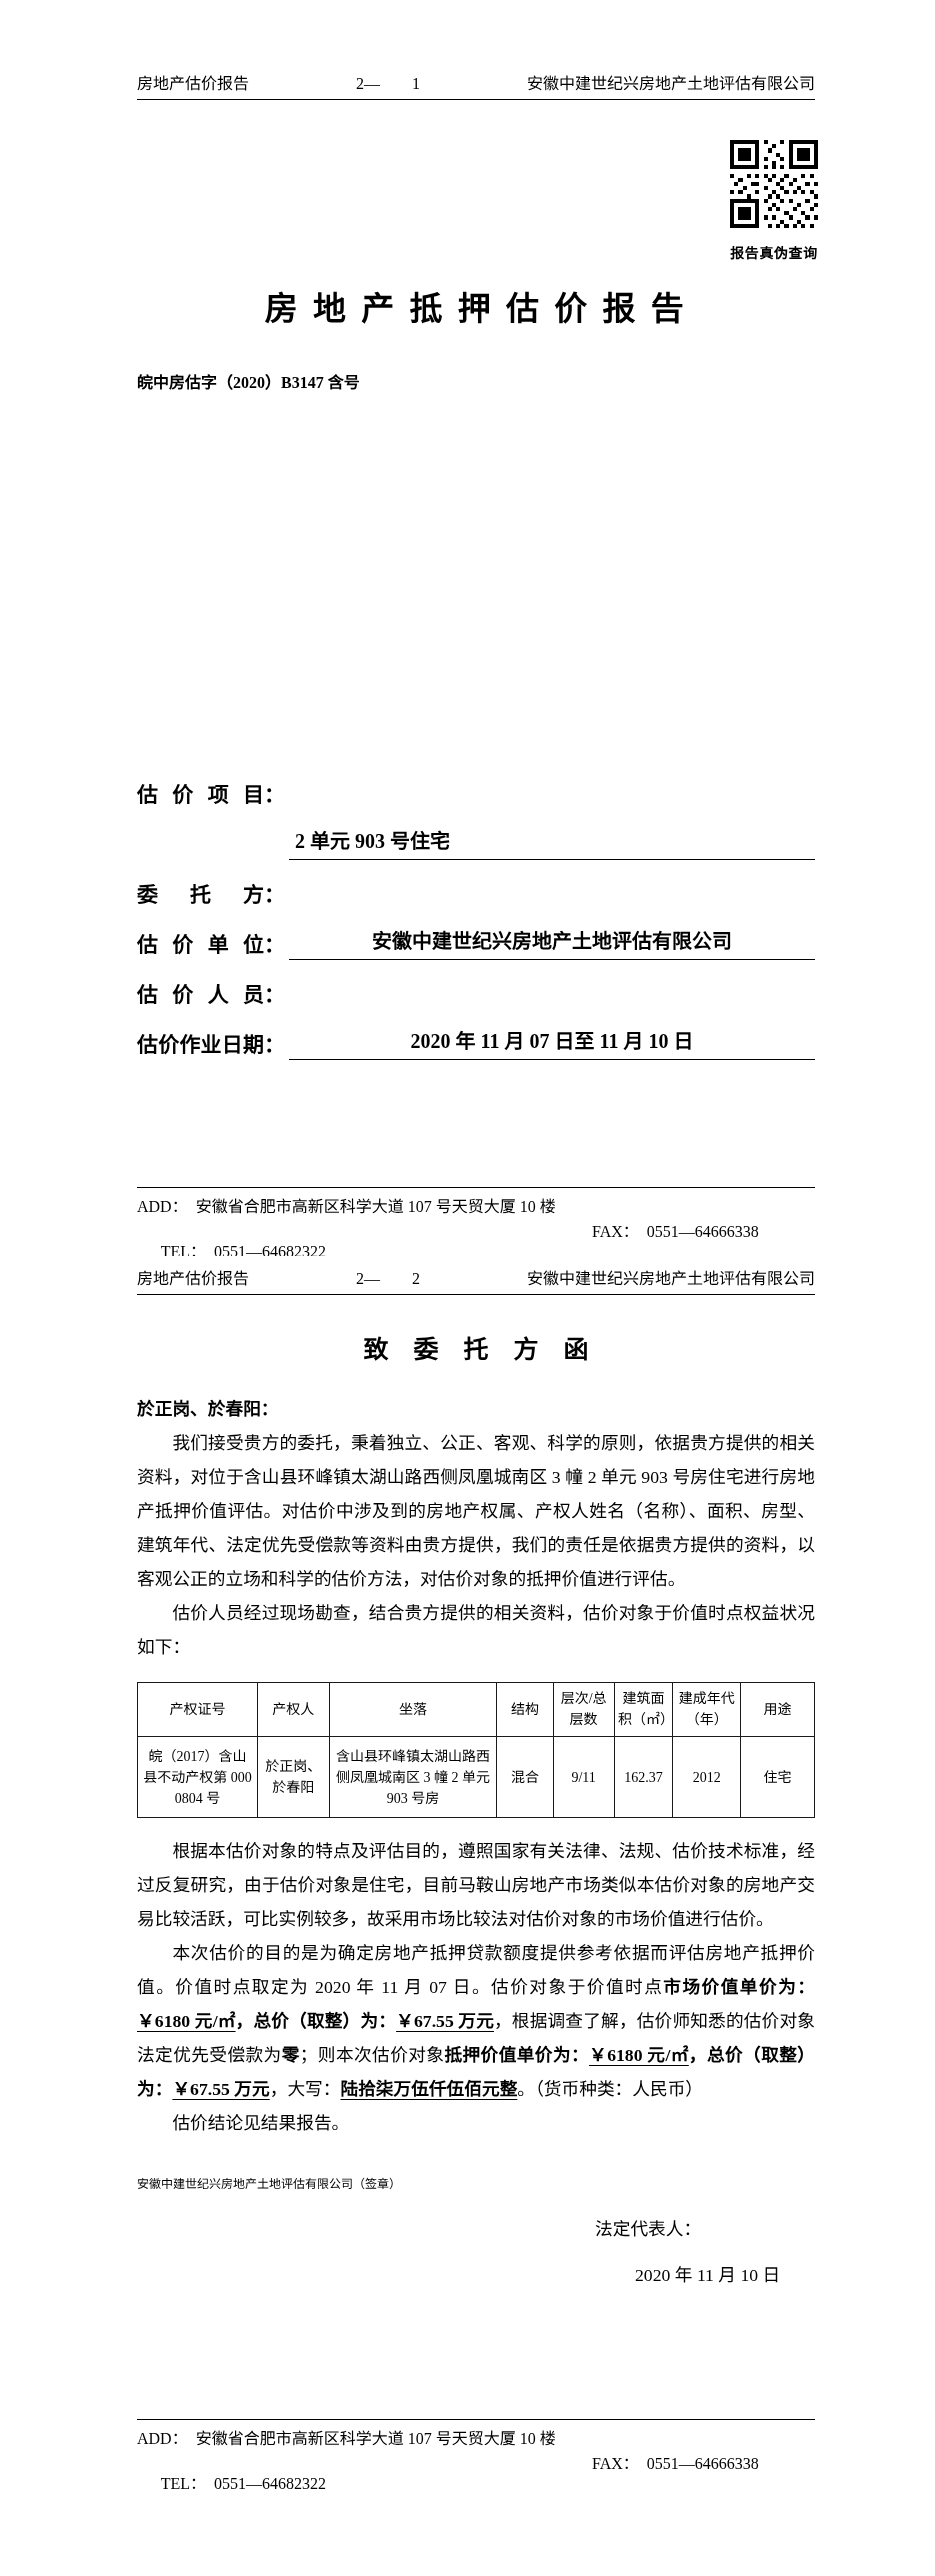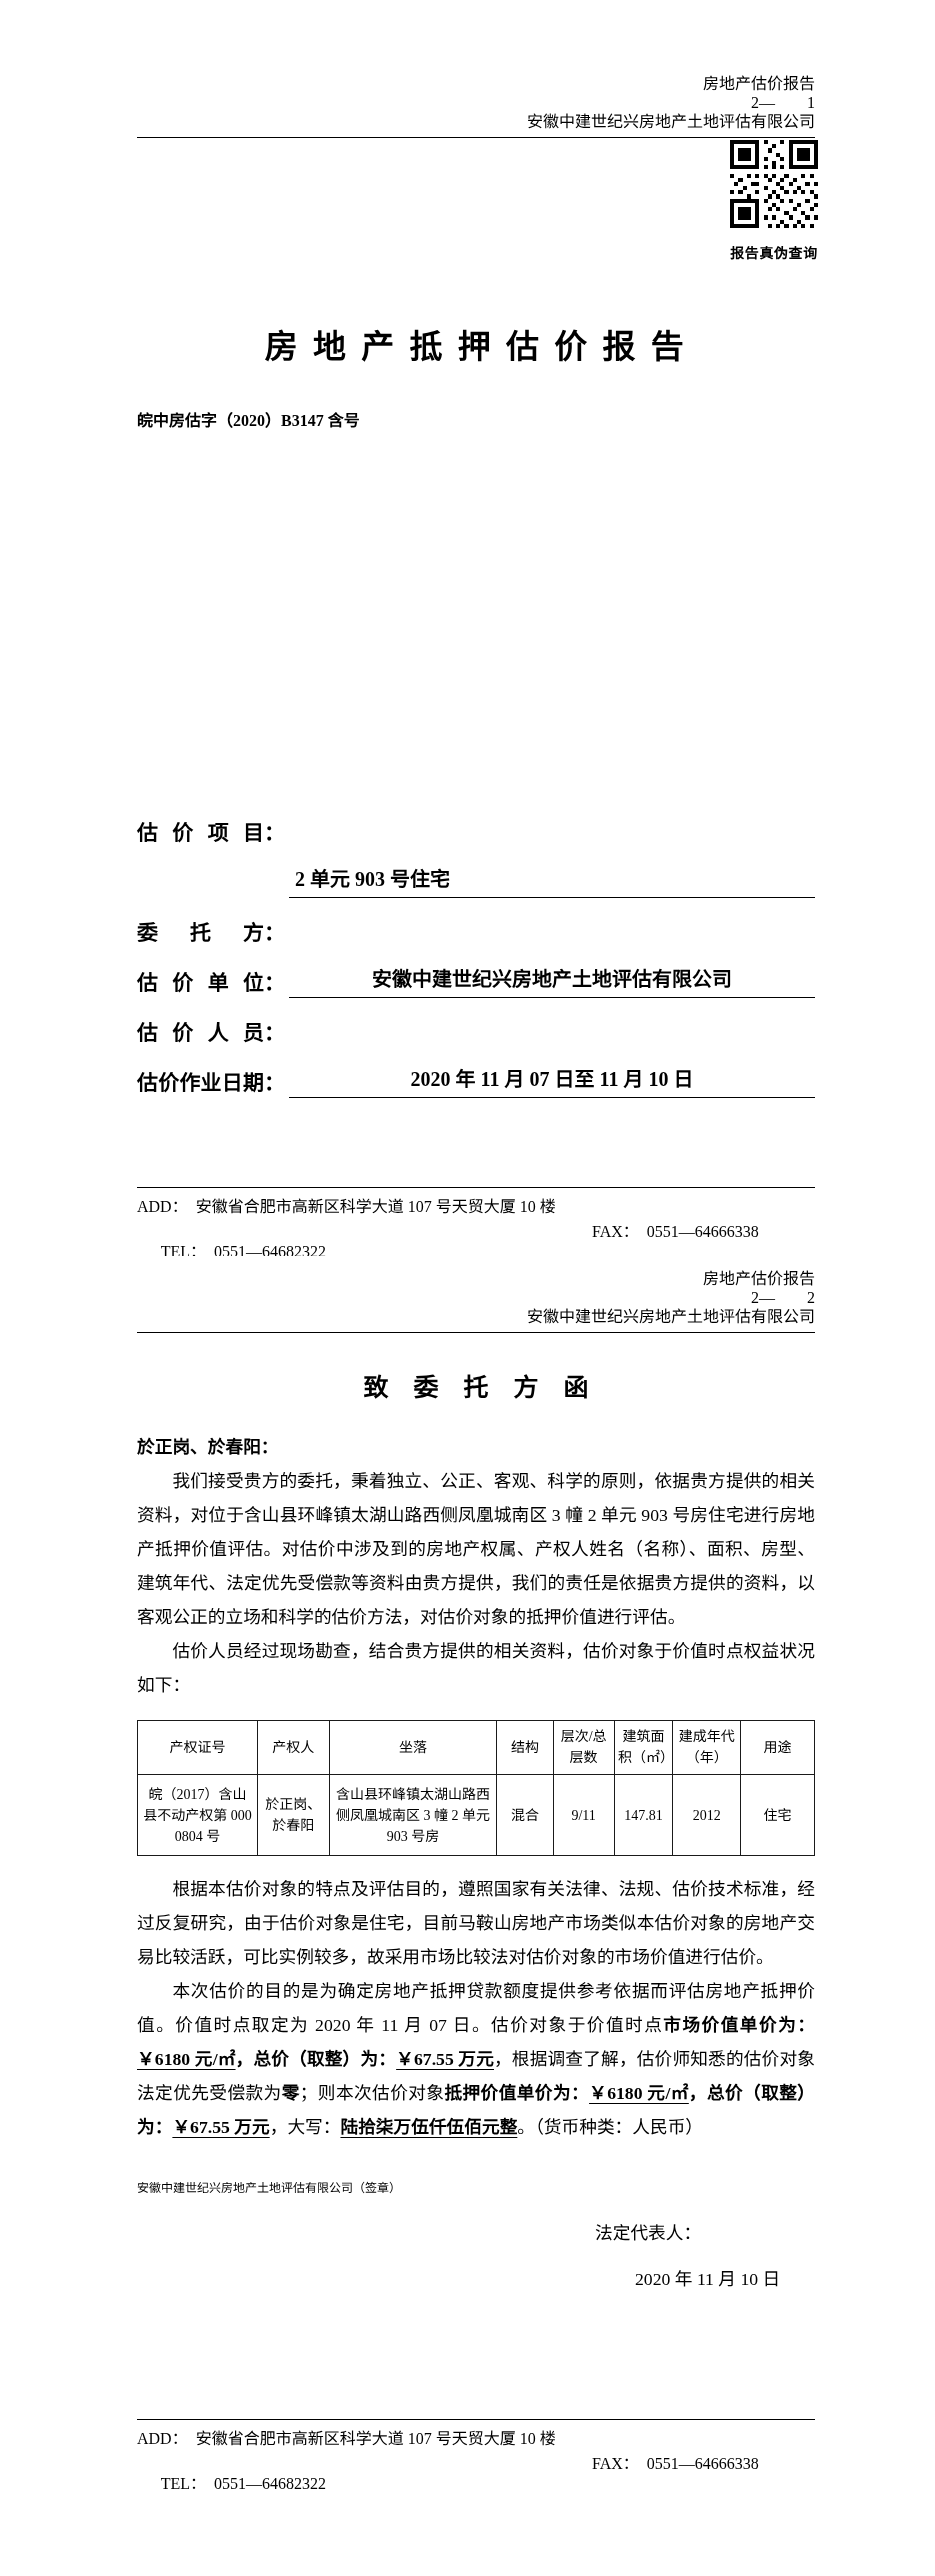--- a/index.html
+++ b/index.html
@@ -12,21 +12,21 @@
   .page { position: relative; width: 936px; overflow: hidden; background: #fff; }
   .page-1 { height: 1256px; }
   .page-2 { height: 1320px; }
   .content { margin-left: 137px; margin-right: 121px; }
 
   
   .doc-header {
     display: flex; justify-content: space-between; align-items: flex-end;
     border-bottom: 1.2px solid #000;
     padding-bottom: 5.9px;
-    font-size: 16px; line-height: 19px; flex-direction: column;
+    font-size: 16px; line-height: 19px;
   }
   .page-1 .doc-header { padding-top: 74px; }
   .page-2 .doc-header { padding-top: 13px; }
   .hdr-page { white-space: pre; }
 
   
   .qr-block { position: absolute; top: 140px; right: 118px; width: 88px; text-align: center; }
   .qr-block svg { display: block; width: 88px; height: 88px; }
   .qr-caption { margin-top: 14px; font-size: 14px; font-weight: bold; letter-spacing: 0.6px; white-space: nowrap; }
 
@@ -190,31 +190,32 @@
           <th>用途</th>
         </tr>
       </thead>
       <tbody>
         <tr>
           <td>皖（2017）含山县不动产权第 0000804 号</td>
           <td>於正岗、於春阳</td>
           <td>含山县环峰镇太湖山路西侧凤凰城南区 3 幢 2 单元 903 号房</td>
           <td>混合</td>
           <td>9/11</td>
-          <td>147.81</td>
+          <td>162.37</td>
           <td>2012</td>
           <td>住宅</td>
         </tr>
       </tbody>
     </table>
 
     <p class="para">根据本估价对象的特点及评估目的，遵照国家有关法律、法规、估价技术标准，经过反复研究，由于估价对象是住宅，目前马鞍山房地产市场类似本估价对象的房地产交易比较活跃，可比实例较多，故采用市场比较法对估价对象的市场价值进行估价。</p>
 
     <p class="para"><span>本次估价的目的是为确定房地产抵押贷款额度提供参考依据而评估房地产抵押价值。价值时点取定为 2020 年 11 月 07 日。估价对象于价值时点</span><span class="b">市场价值单价为：</span><span class="bu">￥6180 元/㎡</span><span class="b">，总价（取整）为：</span><span class="bu">￥67.55 万元</span><span>，根据调查了解，估价师知悉的估价对象法定优先受偿款为</span><span class="b">零</span><span>；则本次估价对象</span><span class="b">抵押价值单价为：</span><span class="bu">￥6180 元/㎡</span><span class="b">，总价（取整）为：</span><span class="bu">￥67.55 万元</span><span>，大写：</span><span class="bu">陆拾柒万伍仟伍佰元整</span><span>。（货币种类：人民币）</span></p>
 
+    <p class="para">估价结论见结果报告。</p>
 
     <div class="sig-company">安徽中建世纪兴房地产土地评估有限公司（签章）</div>
     <div class="sig-rep">法定代表人：</div>
     <div class="sig-date">2020 年 11 月 10 日</div>
   </div>
 
   <div class="doc-footer">
     <div class="footer-row">ADD：　安徽省合肥市高新区科学大道 107 号天贸大厦 10 楼</div>
     <div class="footer-row">
       <span>TEL：　0551—64682322</span>

